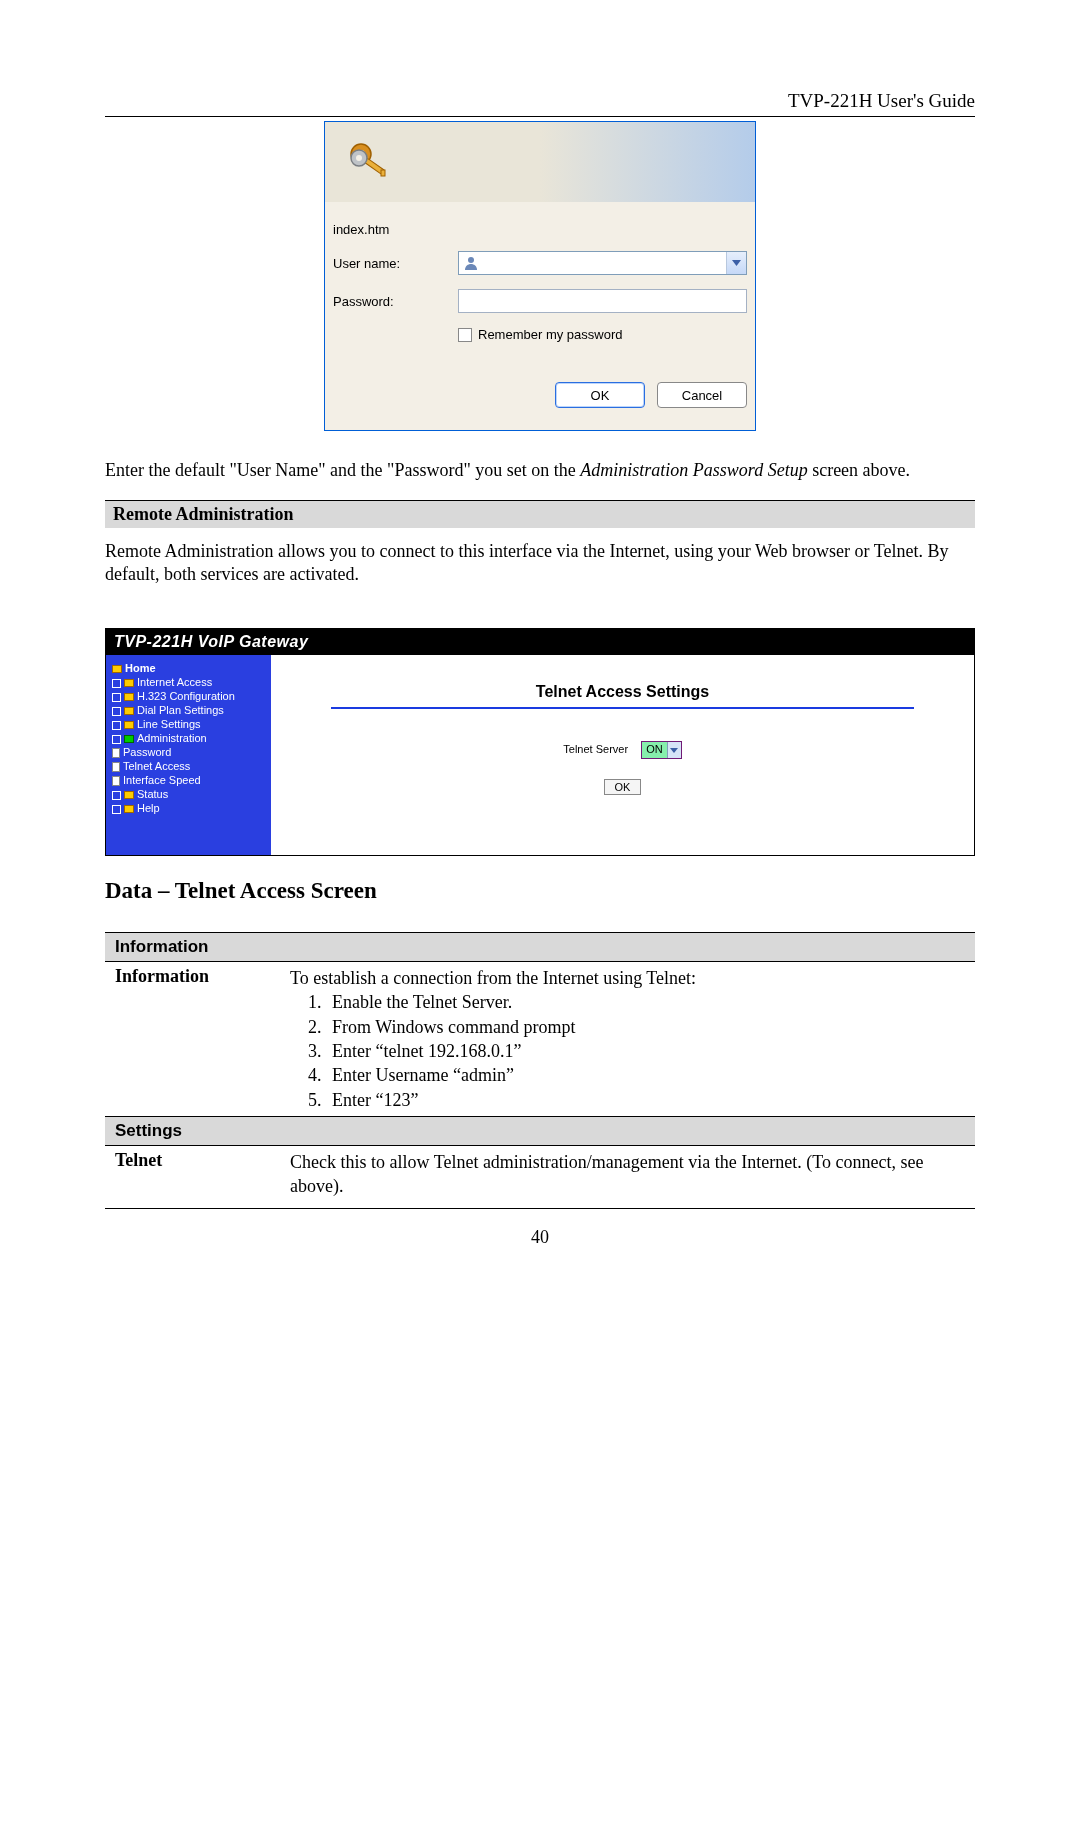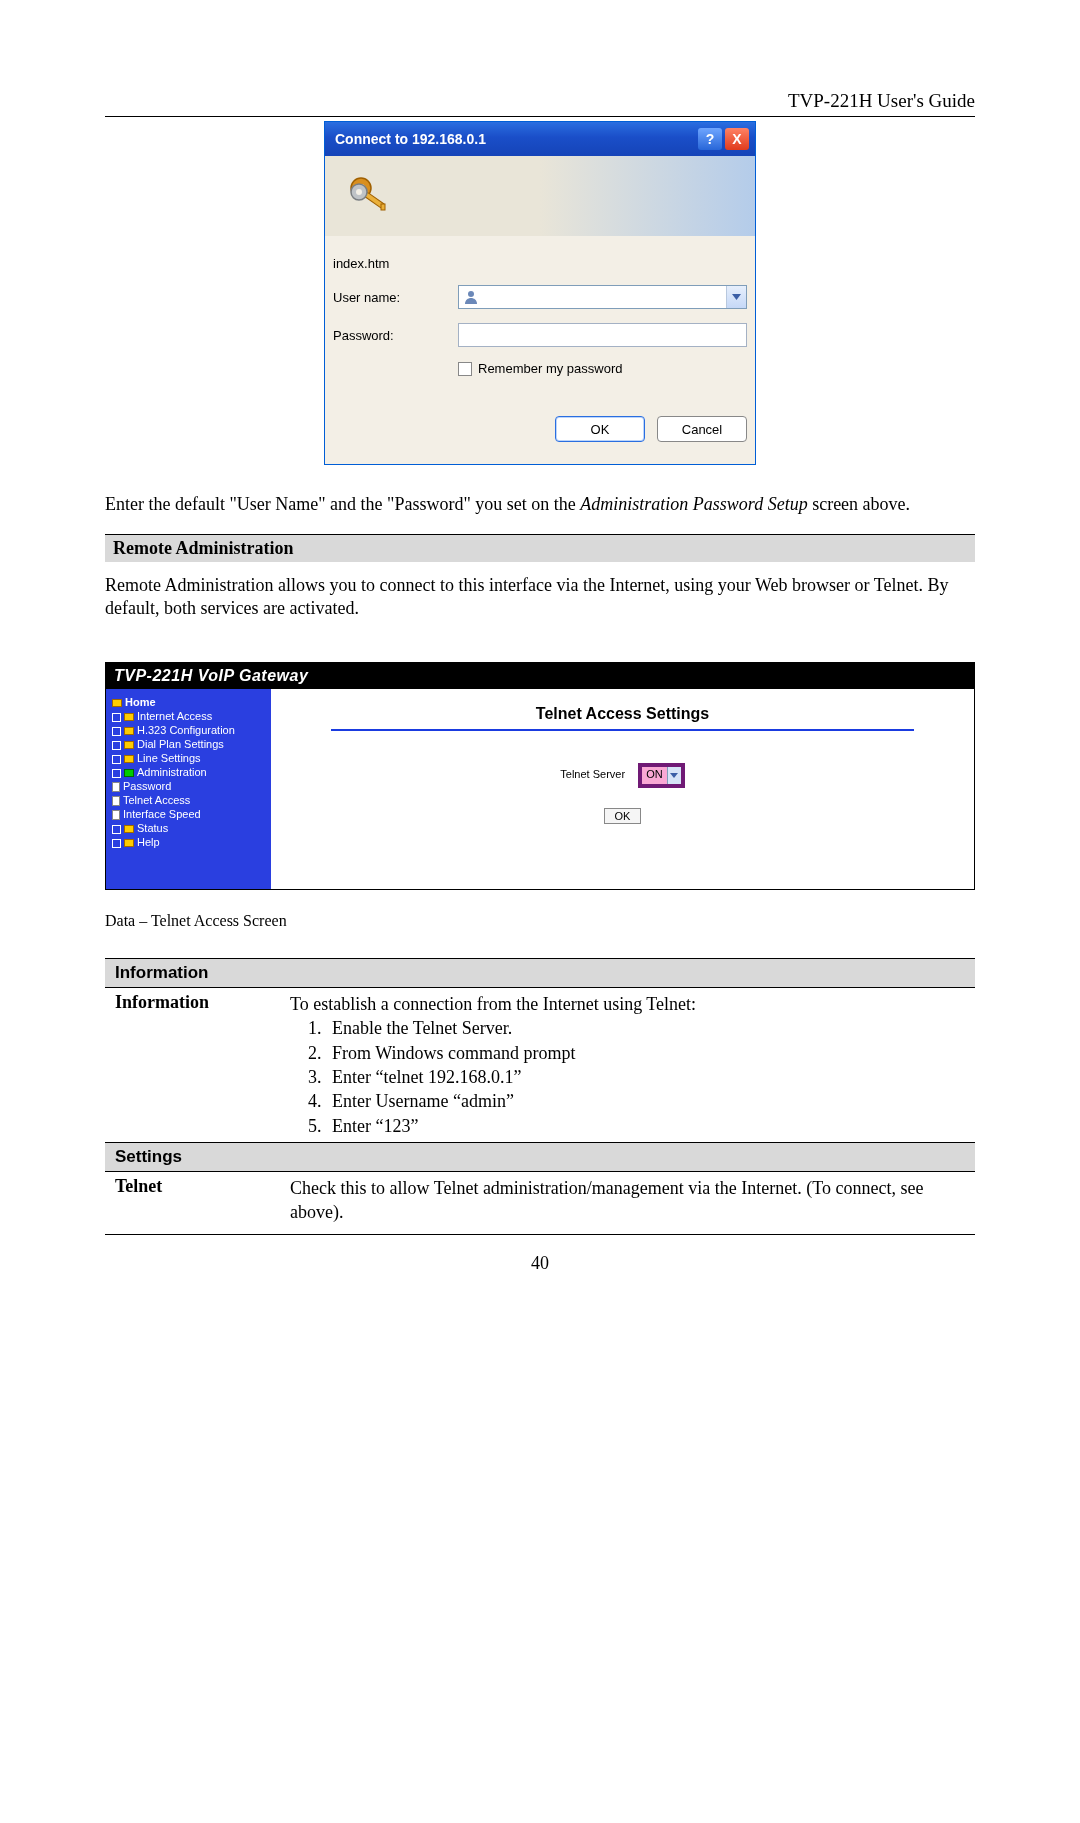--- a/index.html
+++ b/index.html
@@ -45,30 +45,30 @@
   .gw-nav { width: 165px; background: #2a3fe0; color: #fff; padding: 6px 4px 6px 6px; }
   .gw-nav ul { list-style: none; }
   .gw-nav li { padding: 1px 0; white-space: nowrap; }
   .nav-top { font-weight: bold; }
   .flag { display: inline-block; width: 10px; height: 8px; background: #ffcc00; border: 1px solid #a06800; margin-right: 3px; vertical-align: middle; }
   .flag-green { background: #0c0; border-color: #060; }
   .doc { display: inline-block; width: 8px; height: 10px; background: #fff; border: 1px solid #888; margin-right: 3px; vertical-align: middle; }
   .boxexp { display: inline-block; width: 9px; height: 9px; border: 1px solid #fff; margin-right: 3px; vertical-align: middle; position: relative; }
   .nav-indent-1 { padding-left: 5px; }
   .nav-indent-2 { padding-left: 22px; }
-  .gw-main { flex: 1; background: #fff; padding: 16px 20px; }
+  .gw-main { flex: 1; background: #fff; padding: 28px 20px; }
   .gw-main-title { text-align: center; font-weight: bold; font-size: 16px; margin-bottom: 6px; }
   .gw-main-hr { border: none; border-top: 2px solid #1a3be0; margin: 0 40px 32px; }
   .gw-setting-row { text-align: center; margin-bottom: 20px; }
-  .gw-select { display: inline-block; border: 4px solid #701a75; padding: 1px 18px 1px 4px; font-size: 11px; height: 25px; position: relative; vertical-align: middle; margin-left: 10px; background: #f9a8d4; }
+  .gw-select { display: inline-block; border: 1px solid #701a75; padding: 1px 18px 1px 4px; font-size: 11px; height: 18px; position: relative; vertical-align: middle; margin-left: 10px; background: #86efac; }
   .gw-select-arrow { position: absolute; right: 0; top: 0; width: 14px; height: 100%; background: #d6e4f7; border-left: 1px solid #7f9db9; display: flex; align-items: center; justify-content: center; }
   .gw-ok-row { text-align: center; }
   .gw-ok { display: inline-block; border: 1px solid #888; padding: 1px 10px; font-size: 11px; background: #f5f5f5; }
 
-  .subheading { font-weight: normal; font-size: 16px; margin: 22px 0 10px; }
+  .subheading { font-weight: bold; font-size: 23px; margin: 22px 0 10px; }
 
   
   .ruled { border-top: 1.5px solid #000; margin-top: 28px; }
   .tbl-section-head { background: #d9d9d9; font-family: Arial, sans-serif; font-weight: bold; font-size: 17px; padding: 4px 10px; border-bottom: 1.5px solid #000; }
   .tbl-row { display: flex; border-bottom: 1.5px solid #000; }
   .tbl-row.nb { border-bottom: none; }
   .tbl-key { width: 175px; padding: 4px 10px; font-weight: bold; }
   .tbl-val { flex: 1; padding: 4px 10px; line-height: 1.35; }
   .tbl-val ol { margin-left: 26px; padding-left: 10px; }
   .tbl-val ol li { padding-left: 6px; font-family: Liberation Serif, serif; }
@@ -76,25 +76,20 @@
   .page-num { text-align: center; margin-top: 18px; font-size: 18px; }
 </style>
 </head>
 <body>
 
 <div class="header-right">TVP-221H User's Guide</div>
 <hr class="hr-top">
 
 <div class="dialog-wrap">
   <div class="dialog">
-    <div class="dlg-title">
-      <span class="dlg-title-text">Connect to 192.168.0.1</span>
-      <span class="dlg-title-btn dlg-help-btn">?</span>
-      <span class="dlg-title-btn dlg-close-btn">X</span>
-    </div>
     <div class="dlg-banner">
       <span class="banner-icon">
         <svg viewBox="0 0 48 48">
           <circle cx="14" cy="16" r="10" fill="#d98f1f" stroke="#a06000" stroke-width="1.5"></circle>
           <circle cx="14" cy="16" r="4" fill="#f3efe6"></circle>
           <rect x="20" y="20" width="22" height="5" rx="2" fill="#eab03a" stroke="#a06000" stroke-width="1" transform="rotate(35 20 20)"></rect>
           <rect x="34" y="32" width="4" height="6" fill="#eab03a" stroke="#a06000" stroke-width="1"></rect>
           <circle cx="12" cy="20" r="8" fill="#bfc3c7" stroke="#7a7e82" stroke-width="1.5"></circle>
           <circle cx="12" cy="20" r="3" fill="#f3efe6"></circle>
         </svg>

